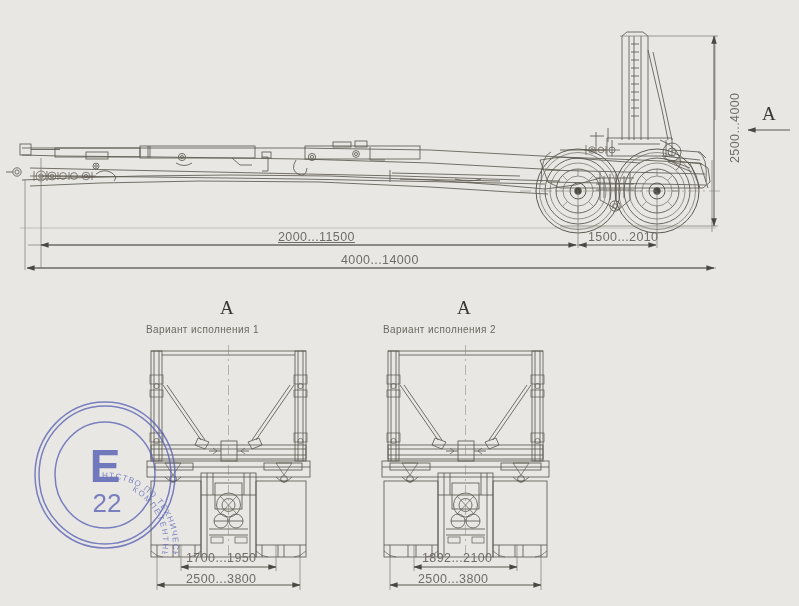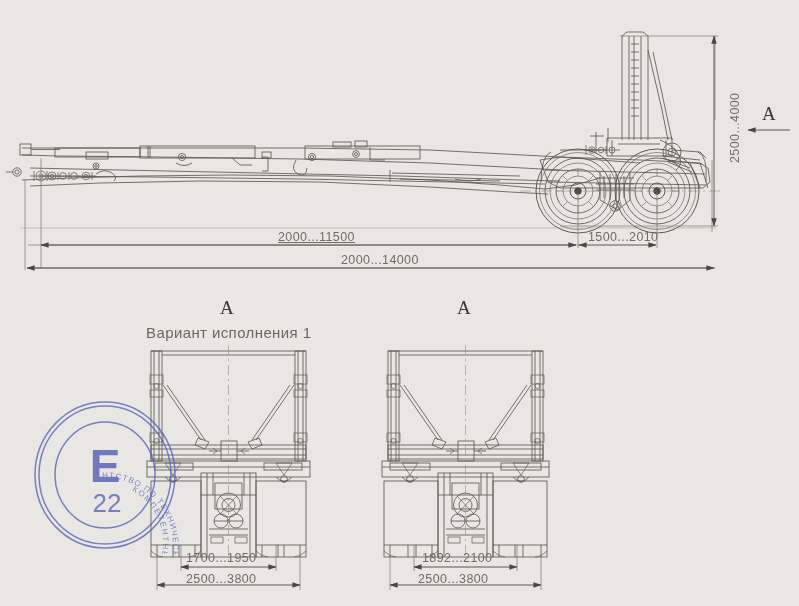--- a/index.html
+++ b/index.html
@@ -26,21 +26,21 @@
     transform:rotate(-90deg);
   }
   .secmark{
     font-family:"Liberation Serif", serif;
     font-size:19px;
     color:#3a3833;
     letter-spacing:0;
   }
   .variant{
     font-family:"Liberation Sans", sans-serif;
-    font-size:15px;
+    font-size:10px;
     color:#6b6760;
   }
 
   
   #stamp{
     position:absolute;left:31px;top:396px;width:148px;height:158px;
     opacity:.92;
     pointer-events:none;
   }
   #stamp svg{width:100%;height:100%;}
@@ -417,28 +417,29 @@
       </g>
       <text x="74" y="86" text-anchor="middle" font-family="'Liberation Sans', sans-serif" font-size="46" font-weight="bold" fill="#5963b4" opacity=".9">Е</text>
       <text x="76" y="116" text-anchor="middle" font-family="'Liberation Sans', sans-serif" font-size="26" fill="#5963b4" opacity=".85">22</text>
     </svg>
   </div>
 
   <div class="lbl dim" style="left:278px;top:230px;text-decoration:underline;">2000...11500</div>
 
   <div class="lbl dim" style="left:588px;top:230px;">1500...2010</div>
 
-  <div class="lbl dim" style="left:341px;top:253px;">2000...14000</div>
+  <div class="lbl dim" style="left:341px;top:253px;">4000...14000</div>
 
   <div class="lbl dim dim-v" style="left:728px;top:163px;">2500...4000</div>
 
   <div class="lbl secmark" style="left:762px;top:103px;">A</div>
 
   <div class="lbl secmark" style="left:220px;top:297px;">A</div>
   <div class="lbl variant" style="left:146px;top:324px;">Вариант исполнения 1</div>
   <div class="lbl dim" style="left:186px;top:551px;">1700...1950</div>
   <div class="lbl dim" style="left:186px;top:572px;">2500...3800</div>
 
   <div class="lbl secmark" style="left:457px;top:297px;">A</div>
+  <div class="lbl variant" style="left:383px;top:324px;">Вариант исполнения 2</div>
   <div class="lbl dim" style="left:422px;top:551px;">1892...2100</div>
   <div class="lbl dim" style="left:418px;top:572px;">2500...3800</div>
 
 </div>
 
 </body></html>

